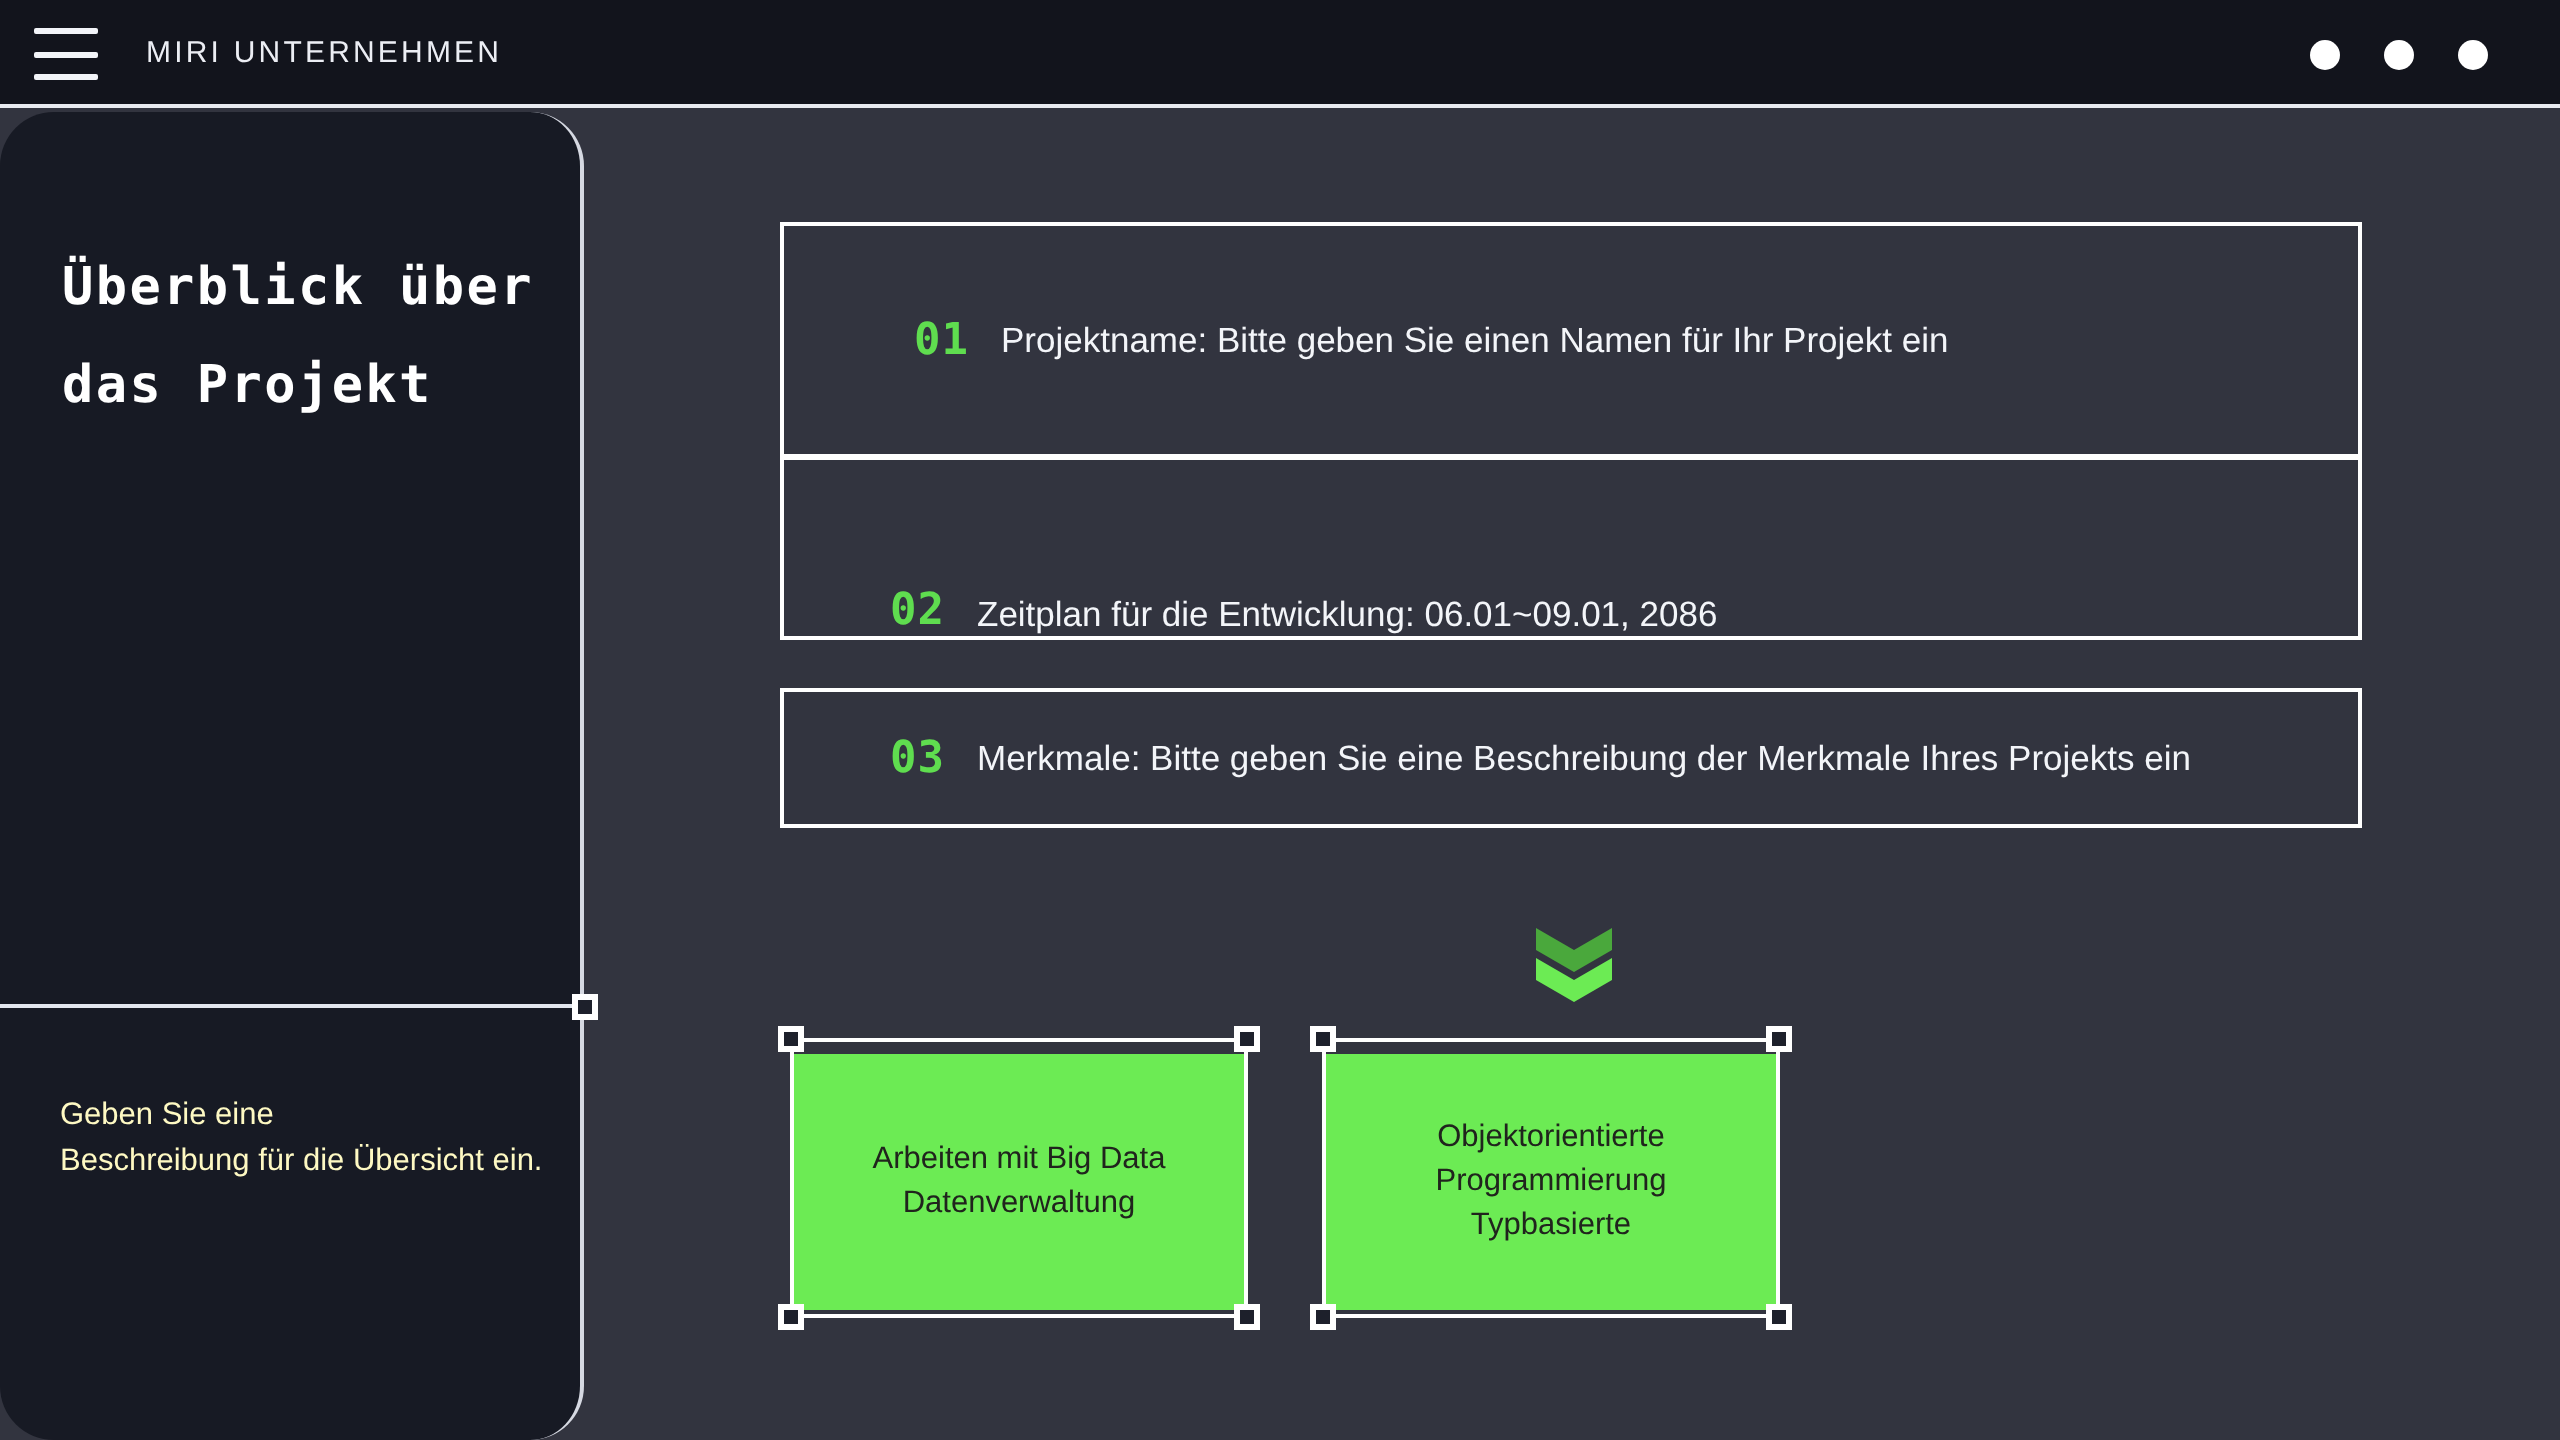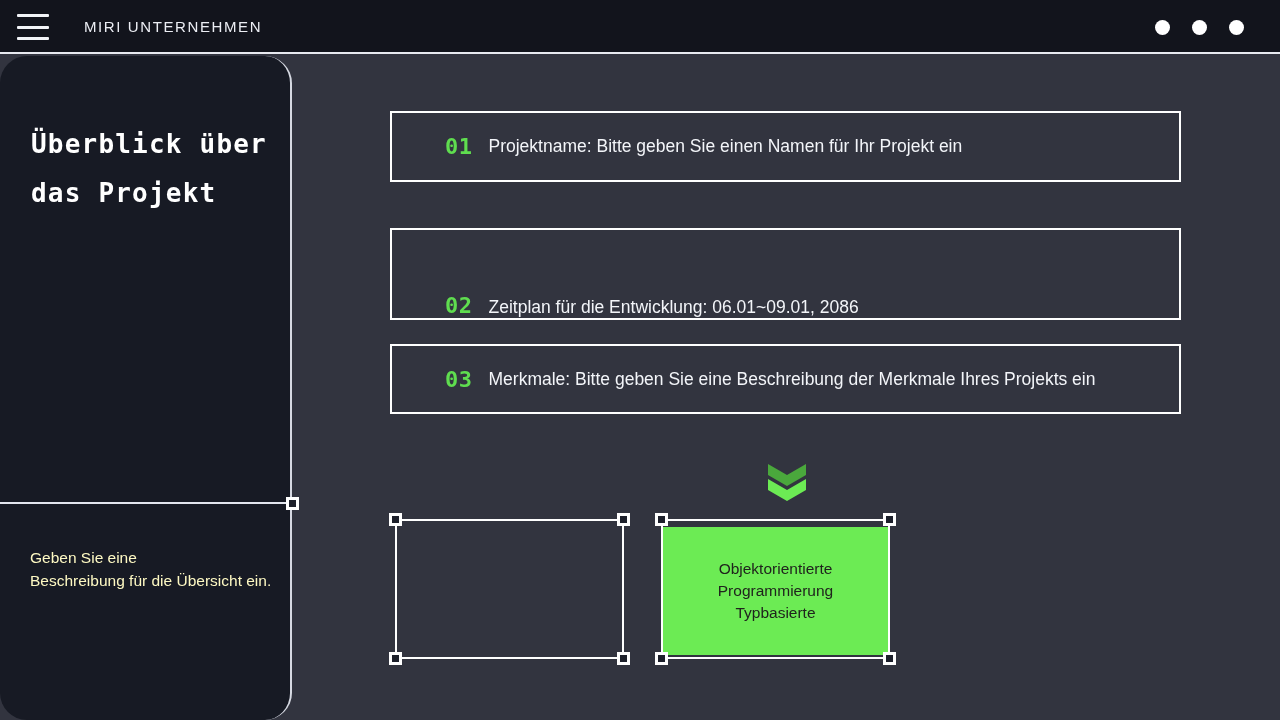--- a/index.html
+++ b/index.html
@@ -35,21 +35,21 @@
     justify-content: space-between;
   }
   #hamburger span {
     display: block;
     width: 32px; height: 3px;
     background: #f2f4f8;
     border-radius: 1px;
   }
   #app-title {
     position: absolute;
-    left: 84px; top: 18px;
+    left: 73px; top: 18px;
     color: #eceef4;
     font-size: 15px;
     letter-spacing: 1.6px;
     font-weight: 400;
     white-space: nowrap;
   }
   #window-dots {
     position: absolute;
     right: 36px; top: 20px;
     display: flex;
@@ -120,21 +120,21 @@
   .info-row {
     position: absolute;
     left: 96px;
     width: 791px;
     border: 2px solid #ffffff;
     box-sizing: border-box;
     background: #32343f;
     display: flex;
     align-items: center;
   }
-  #row-0 { top: 55px;  height: 71px; }
+  #row-0 { top: 55px;  height: 118px; padding-left: 12px; }
   #row-1 { top: 172px; height: 92px; align-items: flex-end; }
   #row-2 { top: 288px; height: 70px; }
 
   .row-num {
     margin-left: 53px;
     color: #5fdd4f;
     font-family: "DejaVu Sans Mono", monospace;
     font-size: 22px;
     font-weight: 700;
     letter-spacing: 0.5px;
@@ -241,20 +241,24 @@
 
     <div id="chevron">
       <svg width="42" height="42" viewBox="0 0 42 42">
         <polygon points="2,2 21,13 40,2 40,13 21,24 2,13" fill="#4aa83c"></polygon>
         <polygon points="2,17 21,28 40,17 40,28 21,39 2,28" fill="#6ceb54"></polygon>
       </svg>
     </div>
 
     <div class="card-wrap" id="card-0">
       <div class="card-sel"></div>
+      <div class="card-box">
+        <div class="card-text">Arbeiten mit Big Data
+Datenverwaltung</div>
+      </div>
       <div class="handle tl"></div>
       <div class="handle tr"></div>
       <div class="handle bl"></div>
       <div class="handle br"></div>
     </div>
 
     <div class="card-wrap" id="card-1">
       <div class="card-sel"></div>
       <div class="card-box">
         <div class="card-text">Objektorientierte Programmierung

